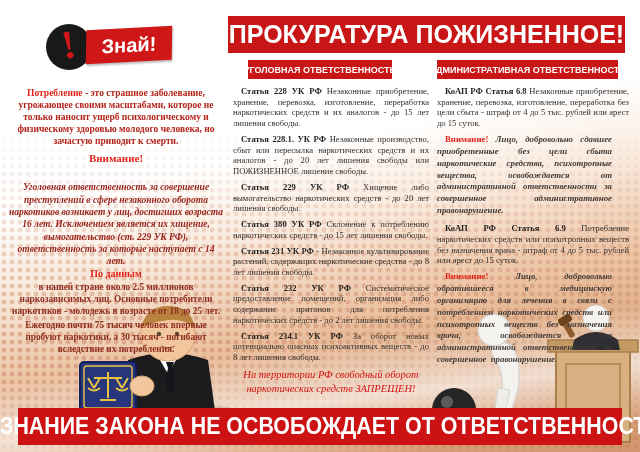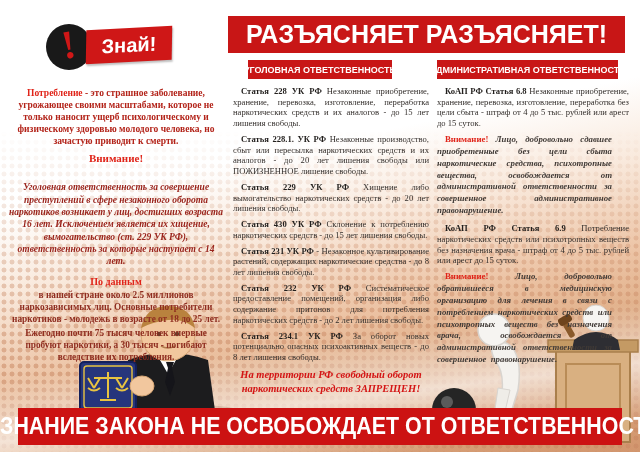--- a/index.html
+++ b/index.html
@@ -38,35 +38,35 @@
   .bottom-banner{position:absolute;left:18px;top:408px;width:604px;height:37px;background:#cc1212;
     color:#fff;font-family:"Liberation Sans",sans-serif;font-weight:bold;font-size:23px;
     display:flex;align-items:center;justify-content:center;z-index:10;white-space:nowrap;}
   .bottom-banner span{display:inline-block;transform:scaleX(.93);}
   
   .left-col{position:absolute;left:8px;top:88px;width:216px;text-align:center;z-index:4;}
   .intro{font-weight:bold;font-size:9.5px;line-height:1.25;color:#b3241a;}
   .intro .lead{color:#e02419;}
   .attn-heading{color:#e02419;font-weight:bold;font-size:11px;margin-top:5px;}
   .law-note{font-style:italic;font-weight:bold;color:#9a241c;font-size:9.5px;line-height:1.3;margin-top:17px;}
-  .stats-heading{color:#e02419;font-weight:bold;font-size:10px;line-height:1.25;margin-top:8px;}
+  .stats-heading{color:#e02419;font-weight:bold;font-size:10px;line-height:1.25;}
   .stats-text{color:#8f2d20;font-weight:bold;font-size:9.3px;line-height:1.28;margin-top:2px;}
   .stats-text2{color:#8f2d20;font-weight:bold;font-size:9.3px;line-height:1.28;margin-top:2px;text-align:center;}
   
   .mid-col{position:absolute;left:233px;top:86px;width:196px;z-index:4;}
   .right-col{position:absolute;left:437px;top:86px;width:192px;z-index:4;}
   .article,.koap{font-size:8.6px;line-height:1.25;color:#332e2b;text-align:justify;
     margin:0 0 5px 0;text-indent:8px;}
   .article b,.koap b{font-weight:bold;color:#221f1d;}
   .lead-b::after{content:" ";}
   .attention-para{font-size:8.8px;font-style:italic;font-weight:bold;color:#403a36;
     text-align:justify;margin:0 17px 6px 0;text-indent:8px;line-height:1.35;word-spacing:2px;}
   .attention-para .attn-label{color:#e02419;font-style:normal;}
   .attention-para .attn-label::after{content:" ";}
-  .banned-note{color:#d41414;font-weight:bold;font-style:italic;font-size:10.5px;
+  .banned-note{color:#d41414;font-weight:normal;font-style:italic;font-size:10.5px;
     text-align:center;margin-top:5px;line-height:1.3;}
   
   .lawyer{position:absolute;left:68px;top:300px;z-index:3;}
   .court{position:absolute;left:428px;top:292px;z-index:3;}
 </style>
 </head>
 <body>
 
 <div class="poster">
   <div class="bg-grad"></div>
@@ -75,21 +75,21 @@
 
   <div class="znai">
     <div class="znai-circle">
       <div class="znai-excl">!</div>
     </div>
     <div class="znai-ribbon">
       <span>Знай!</span>
     </div>
   </div>
 
-  <div class="main-banner">РАЗЪЯСНЯЕТ РАЗЪЯСНЯЕТ!</div>
+  <div class="main-banner">ПРОКУРАТУРА ПОЖИЗНЕННОЕ!</div>
 
   <div class="sec-box crim">УГОЛОВНАЯ ОТВЕТСТВЕННОСТЬ</div>
   <div class="sec-box admin">АДМИНИСТРАТИВНАЯ ОТВЕТСТВЕННОСТЬ</div>
 
   <div class="left-col">
     <div class="intro">
       <span class="lead lead-b">Потребление</span><span>- это страшное заболевание, угрожающее своими масштабами, которое не только наносит ущерб психологическому и физическому здоровью молодого человека, но зачастую приводит к смерти.</span>
     </div>
     <div class="attn-heading">Внимание!</div>
     <div class="law-note">Уголовная ответственность за совершение преступлений в сфере незаконного оборота наркотиков возникает у лиц, достигших возраста 16 лет. Исключением является их хищение, вымогательство (ст. 229 УК РФ), ответственность за которые наступает с 14 лет.</div>
@@ -97,21 +97,21 @@
       <div>По данным</div>
     </div>
     <div class="stats-text">в нашей стране около 2.5 миллионов наркозависимых лиц. Основные потребители наркотиков - молодежь в возрасте от 18 до 25 лет.</div>
     <div class="stats-text2">Ежегодно почти 75 тысяч человек впервые пробуют наркотики, а 30 тысяч - погибают вследствие их потребления.</div>
   </div>
 
   <div class="mid-col">
     <p class="article"><b class="lead-b">Статья 228 УК РФ</b><span>Незаконные приобретение, хранение, перевозка, изготовление, переработка наркотических средств и их аналогов - до 15 лет лишения свободы.</span></p>
     <p class="article"><b class="lead-b">Статья 228.1. УК РФ</b><span>Незаконные производство, сбыт или пересылка наркотических средств и их аналогов - до 20 лет лишения свободы или ПОЖИЗНЕННОЕ лишение свободы.</span></p>
     <p class="article"><b class="lead-b">Статья 229 УК РФ</b><span>Хищение либо вымогательство наркотических средств - до 20 лет лишения свободы.</span></p>
-    <p class="article"><b class="lead-b">Статья 430 УК РФ</b><span>Склонение к потреблению наркотических средств - до 15 лет лишения свободы.</span></p>
+    <p class="article"><b class="lead-b">Статья 380 УК РФ</b><span>Склонение к потреблению наркотических средств - до 15 лет лишения свободы.</span></p>
     <p class="article"><b class="lead-b">Статья 231 УК РФ</b><span>- Незаконное культивирование растений, содержащих наркотические средства - до 8 лет лишения свободы.</span></p>
     <p class="article"><b class="lead-b">Статья 232 УК РФ</b><span>Систематическое предоставление помещений, организация либо содержание притонов для потребления наркотических средств - до 2 лет лишения свободы.</span></p>
     <p class="article"><b class="lead-b">Статья 234.1 УК РФ</b><span>За оборот новых потенциально опасных психоактивных веществ - до 8 лет лишения свободы.</span></p>
     <div class="banned-note">На территории РФ свободный оборот наркотических средств ЗАПРЕЩЕН!</div>
   </div>
 
   <div class="right-col">
     <p class="koap"><b class="lead-b">КоАП РФ Статья 6.8</b><span>Незаконные приобретение, хранение, перевозка, изготовление, переработка без цели сбыта - штраф от 4 до 5 тыс. рублей или арест до 15 суток.</span></p>
     <p class="attention-para"><span class="attn-label">Внимание!</span><span>Лицо, добровольно сдавшее приобретенные без цели сбыта наркотические средства, психотропные вещества, освобождается от административной ответственности за совершенное административное правонарушение.</span></p>
     <p class="koap"><b class="lead-b">КоАП РФ Статья 6.9</b><span>Потребление наркотических средств или психотропных веществ без назначения врача - штраф от 4 до 5 тыс. рублей или арест до 15 суток.</span></p>

